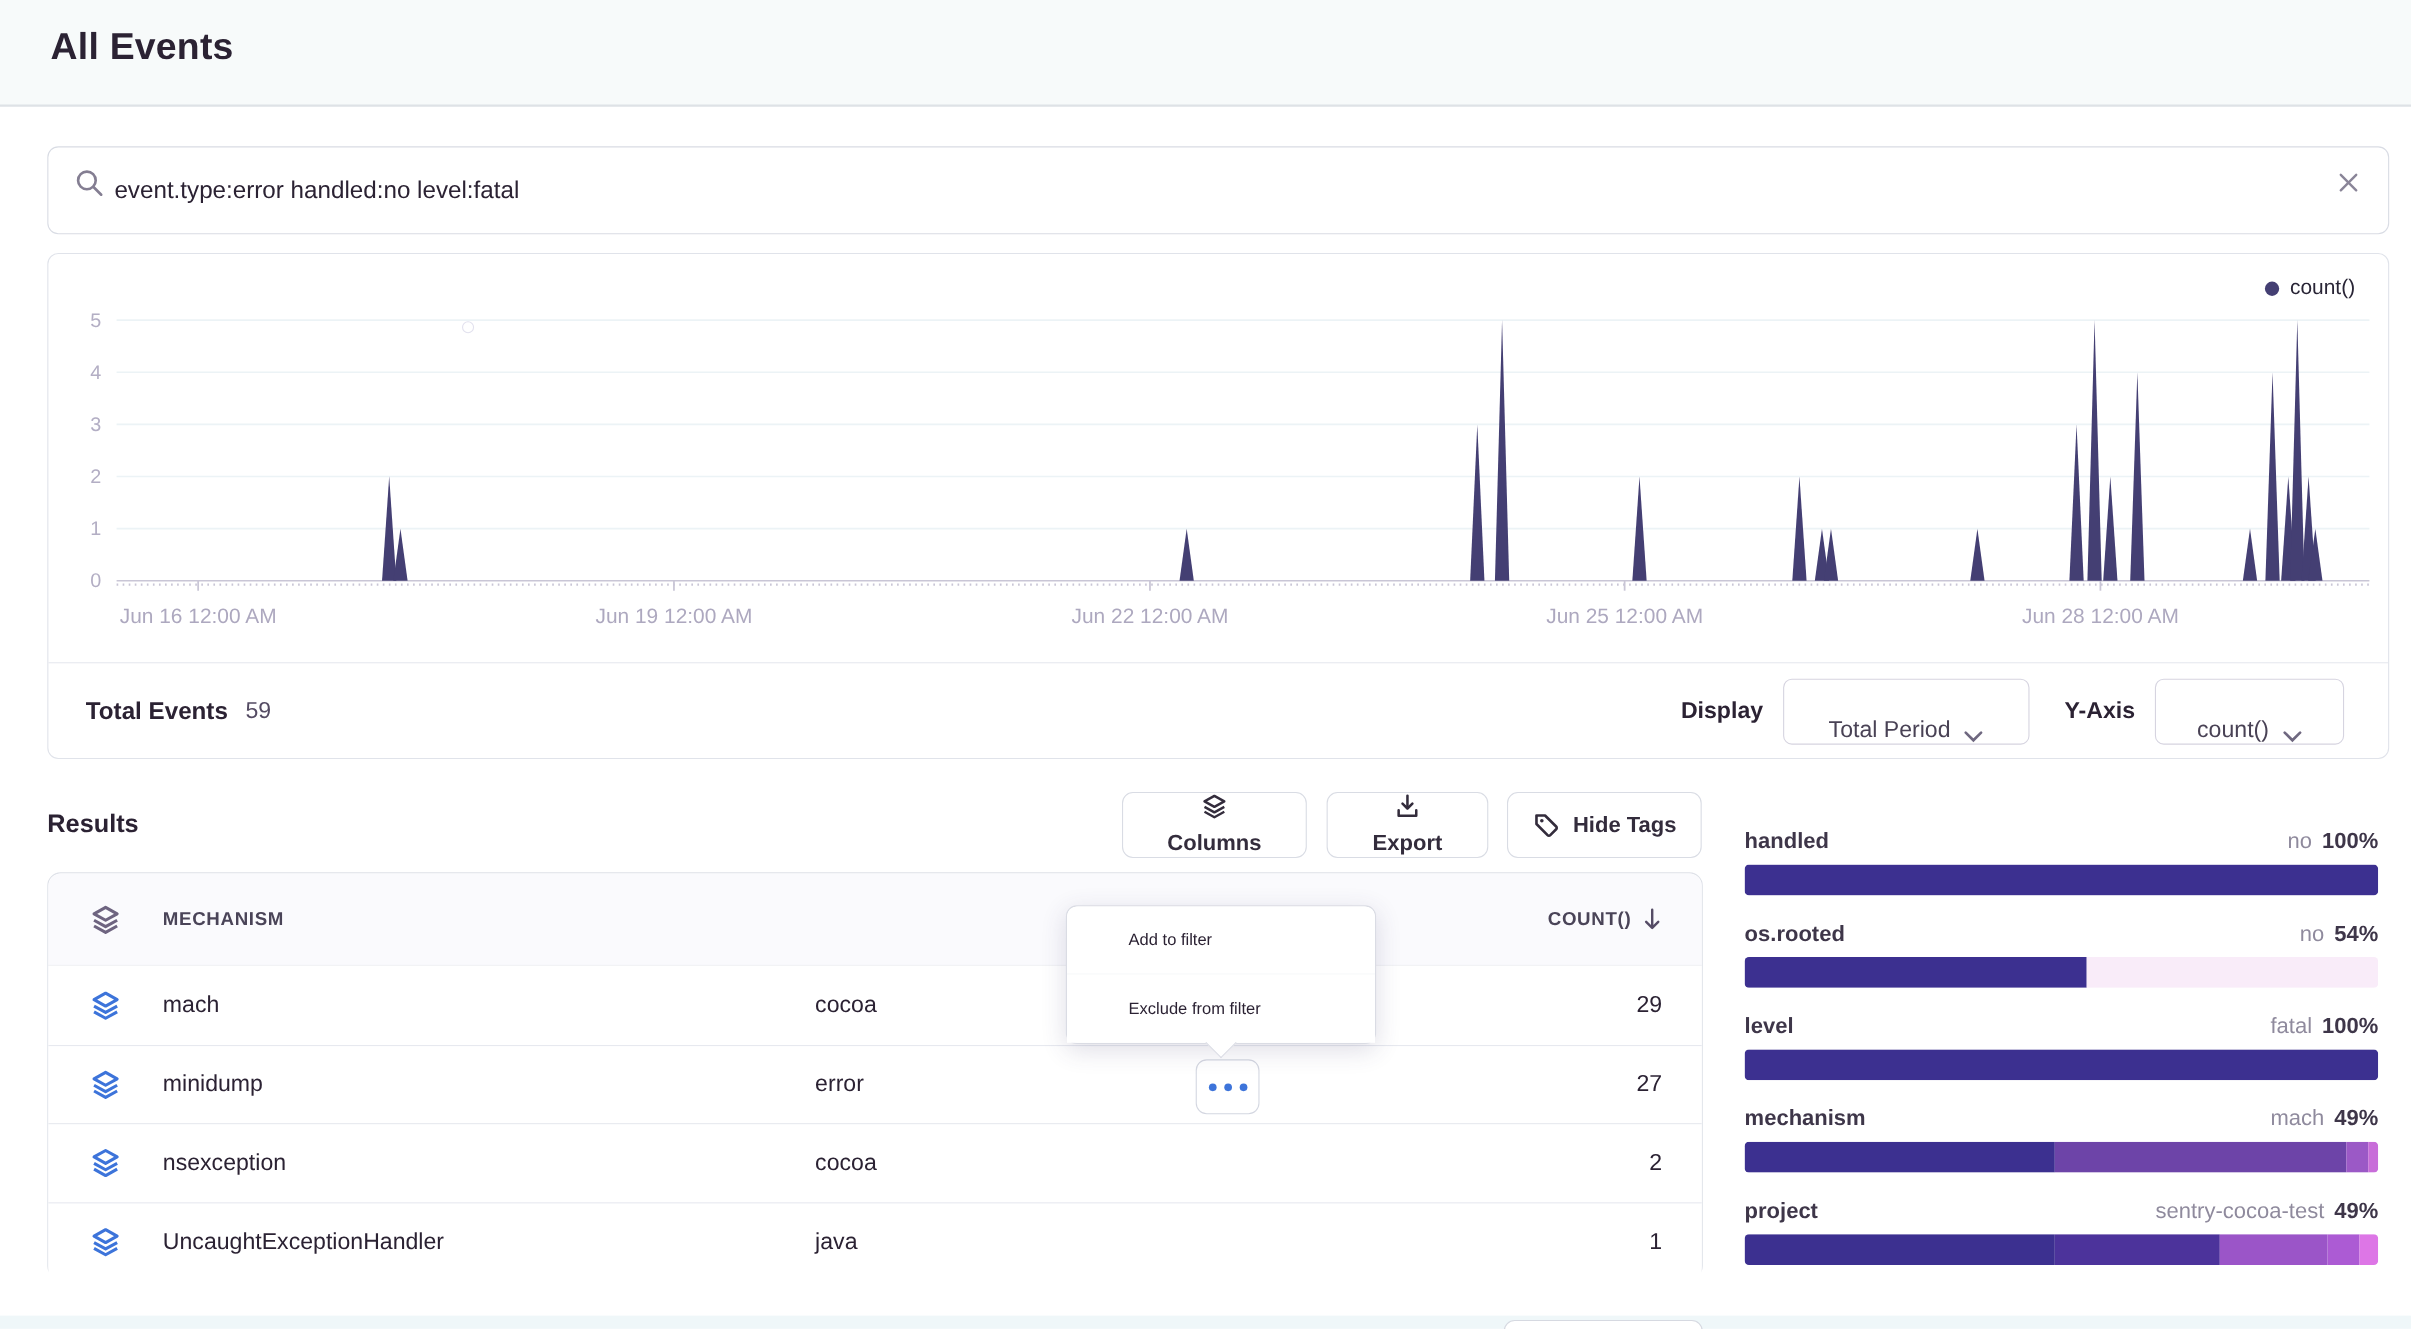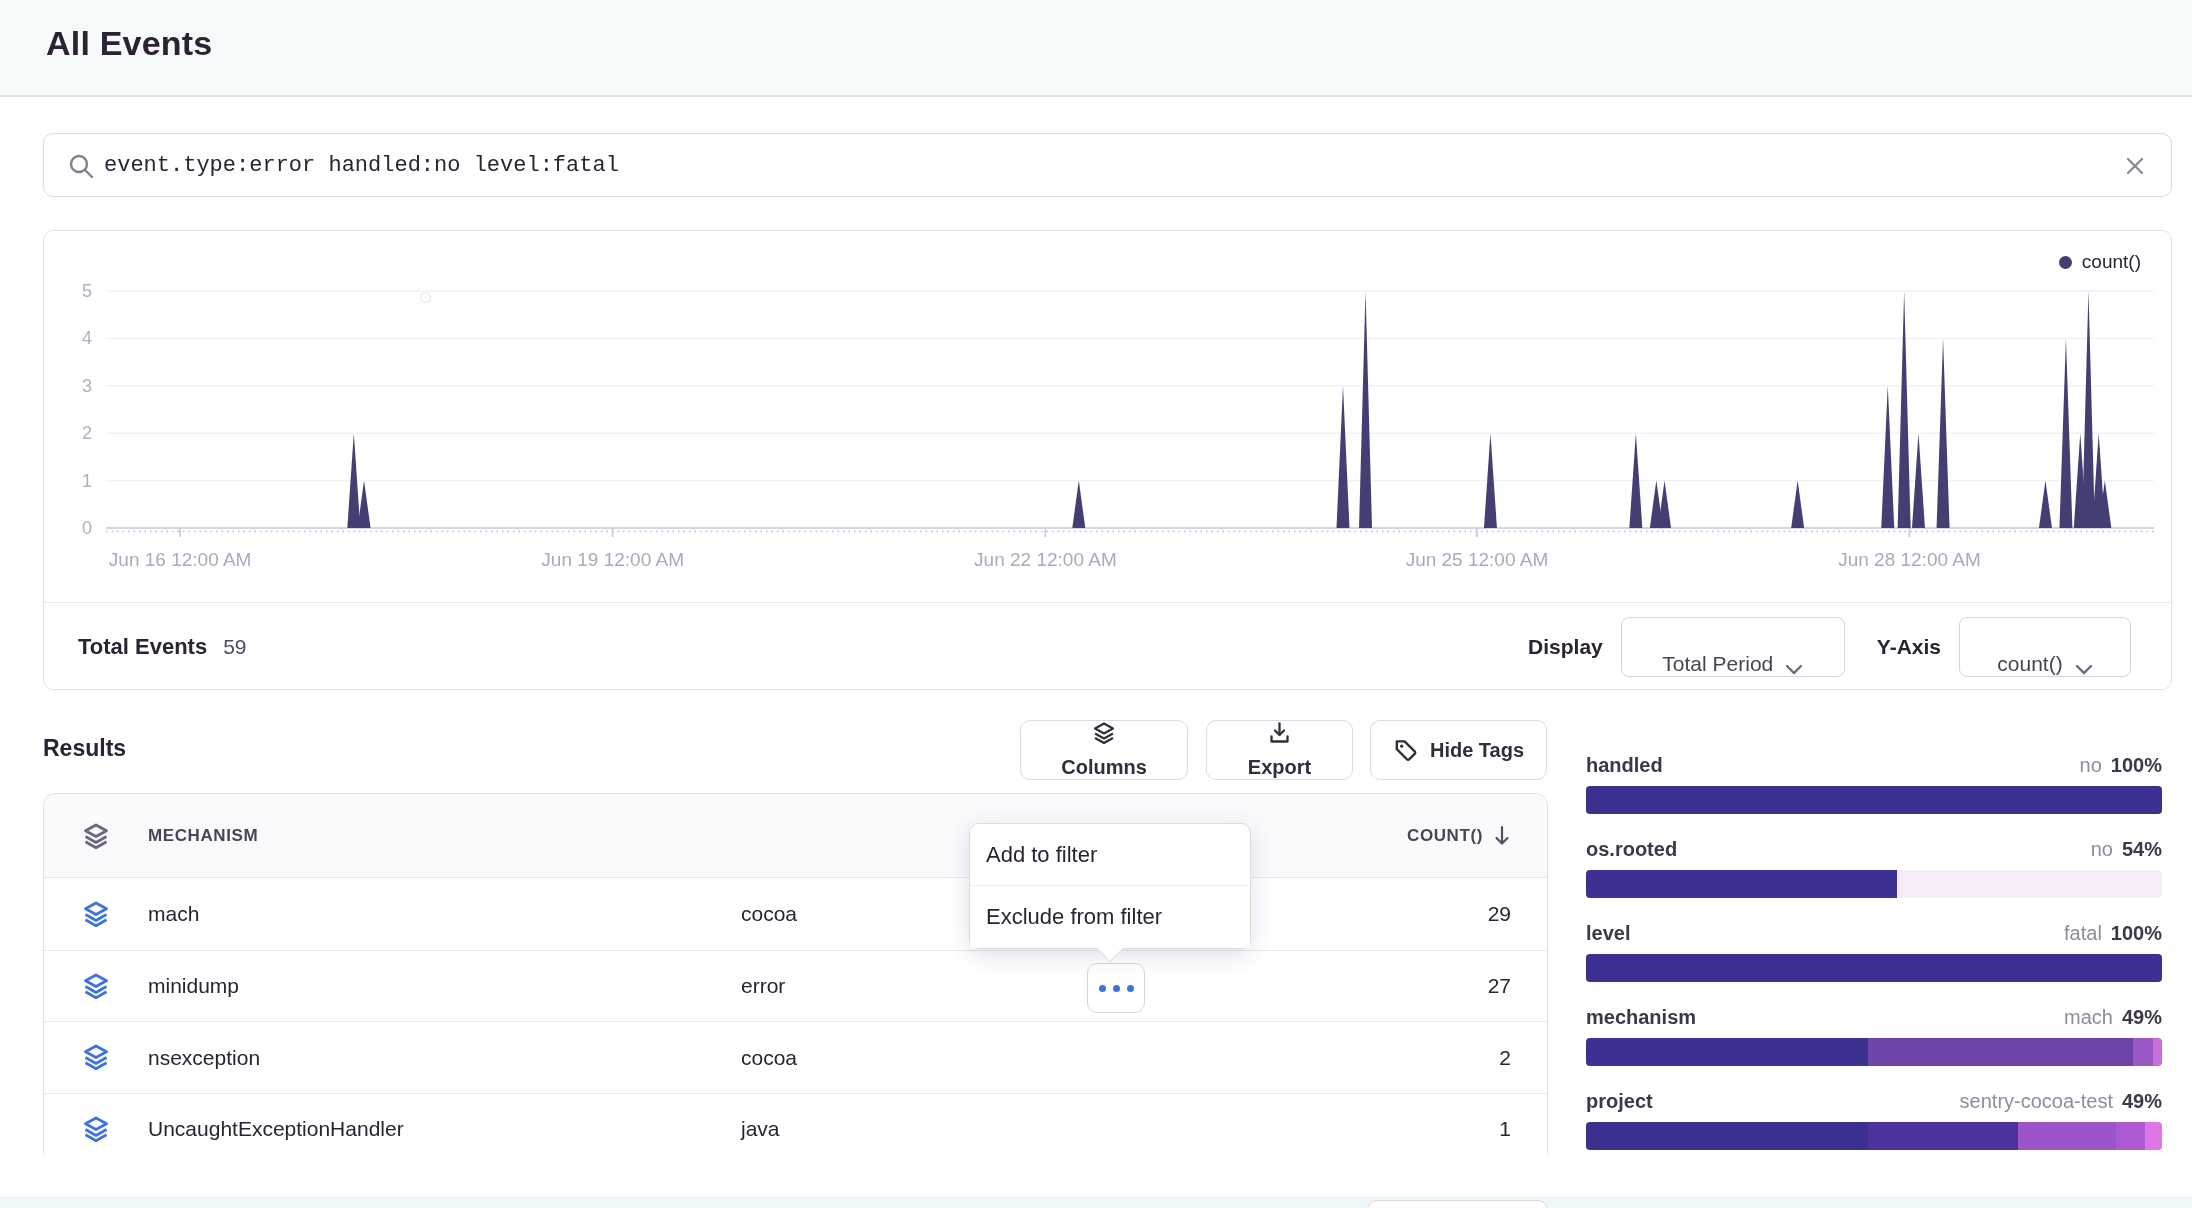--- a/index.html
+++ b/index.html
@@ -5,22 +5,22 @@
   * { box-sizing: border-box; margin: 0; padding: 0; }
   html,body { width:2192px; height:1208px; overflow:hidden; background:#ffffff;
     font-family:"Liberation Sans", sans-serif; color:#2b2233; }
 
   
   #page-header { position:absolute; left:0; top:0; width:2192px; height:97px;
     background:#f7fafa; border-bottom:2px solid #dee2e6; }
   #page-title { position:absolute; left:46px; top:24px; font-size:34px; font-weight:600; color:#2b2233; letter-spacing:.2px; }
 
   
-  #search-bar { position:absolute; left:43px; top:133px; width:2129px; height:64px;
-    background:#fff; border:1.5px solid #d9dce4; border-radius:10px; display:flex; align-items:center;font-family:Liberation Mono, monospace; }
+  #search-bar { position:absolute; left:43px; top:133px; width:2129px; height:80px;
+    background:#fff; border:1.5px solid #d9dce4; border-radius:10px; display:flex; align-items:center; }
   #search-bar .q { margin-left:60px; font-size:22px; color:#2b2233; }
   #search-icon { position:absolute; left:22px; top:17px; }
   #search-clear { position:absolute; right:22px; top:18px; cursor:pointer; }
 
   
   #chart-panel { position:absolute; left:43px; top:230px; width:2129px; height:460px;
     background:#fff; border:1.5px solid #e0e3ea; border-radius:10px; }
   #chart-legend { position:absolute; right:30px; top:20px; display:flex; align-items:center; gap:10px;
     font-size:19px; color:#292536; font-weight:500; }
   #chart-legend .dot { width:13px; height:13px; border-radius:50%; }
@@ -63,22 +63,22 @@
   .cell { position:absolute; top:0; height:71.5px; display:flex; align-items:center; font-size:21px; color:#2b2233; }
   .icon-cell { position:absolute; left:38px; top:0; height:100%; display:flex; align-items:center; }
   .col-name { left:104px; }
   .col-plat { left:697px; }
   .col-count { right:36px; justify-content:flex-end; }
 
   
   #context-menu { position:absolute; left:969px; top:823px; width:282px; height:126px; z-index:50;
     background:#fff; border:1px solid #dadce4; border-radius:10px;
     box-shadow:0 6px 22px rgba(64,58,107,.16); }
-  .menu-item { height:62px; display:flex; align-items:center; padding-left:16px;
-    font-size:22px; color:#2b2233; cursor:pointer; background:#fff; }
+  .menu-item { height:62px; display:flex; align-items:center; padding-left:56px;
+    font-size:15px; color:#2b2233; cursor:pointer; background:#fff; }
   .menu-item:first-child { border-radius:10px 10px 0 0; border-bottom:1px solid #ecedf2; }
   .menu-item:last-child { border-radius:0 0 10px 10px; }
   #menu-caret { position:absolute; left:130px; bottom:-10px; width:20px; height:20px; background:#fff;
     border-right:1px solid #dadce4; border-bottom:1px solid #dadce4; transform:rotate(45deg); }
   #ellipsis-button { position:absolute; left:1087px; top:963px; width:58px; height:50px; z-index:40;
     background:#fff; border:1.5px solid #d4d7e1; border-radius:10px;
     display:flex; align-items:center; justify-content:center; gap:7px; cursor:pointer; }
   #ellipsis-button .bdot { width:7px; height:7px; border-radius:50%; }
 
   

